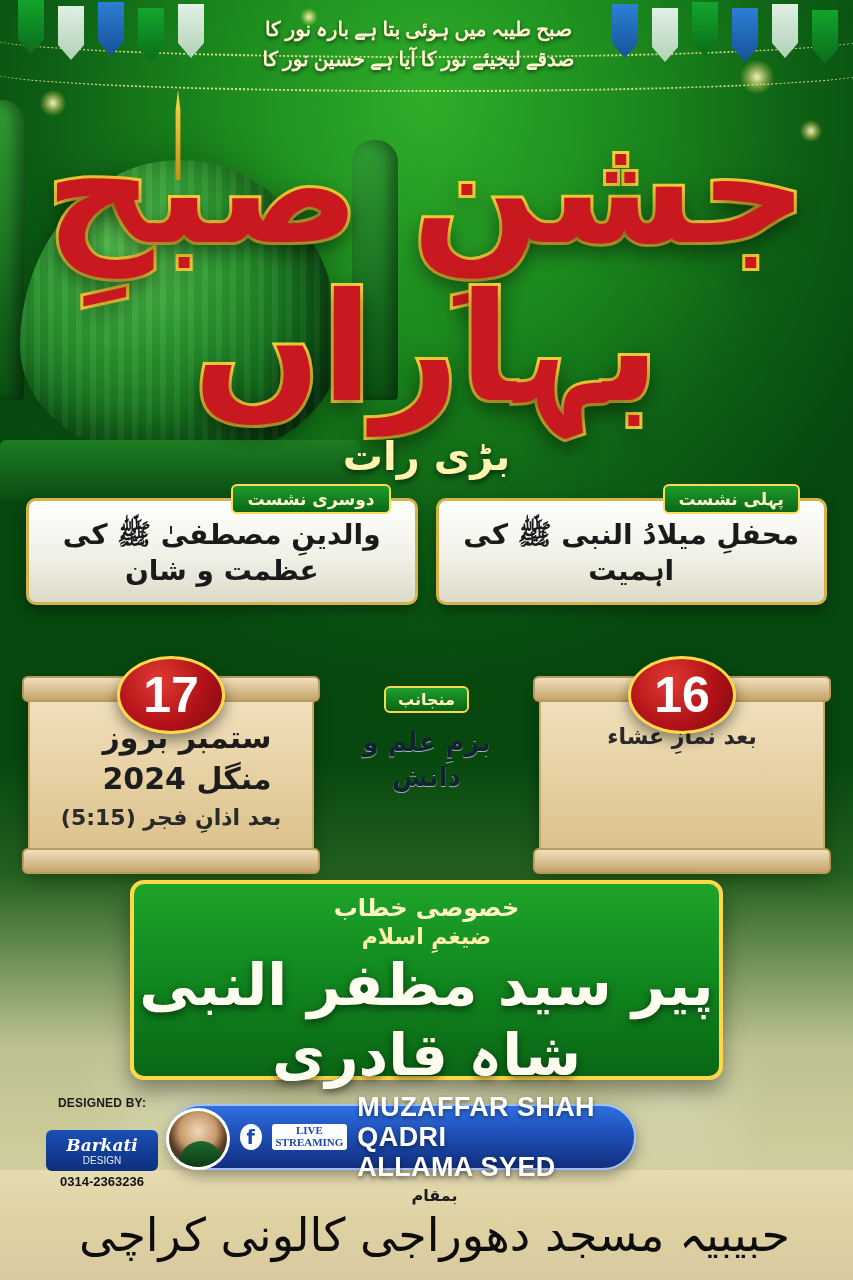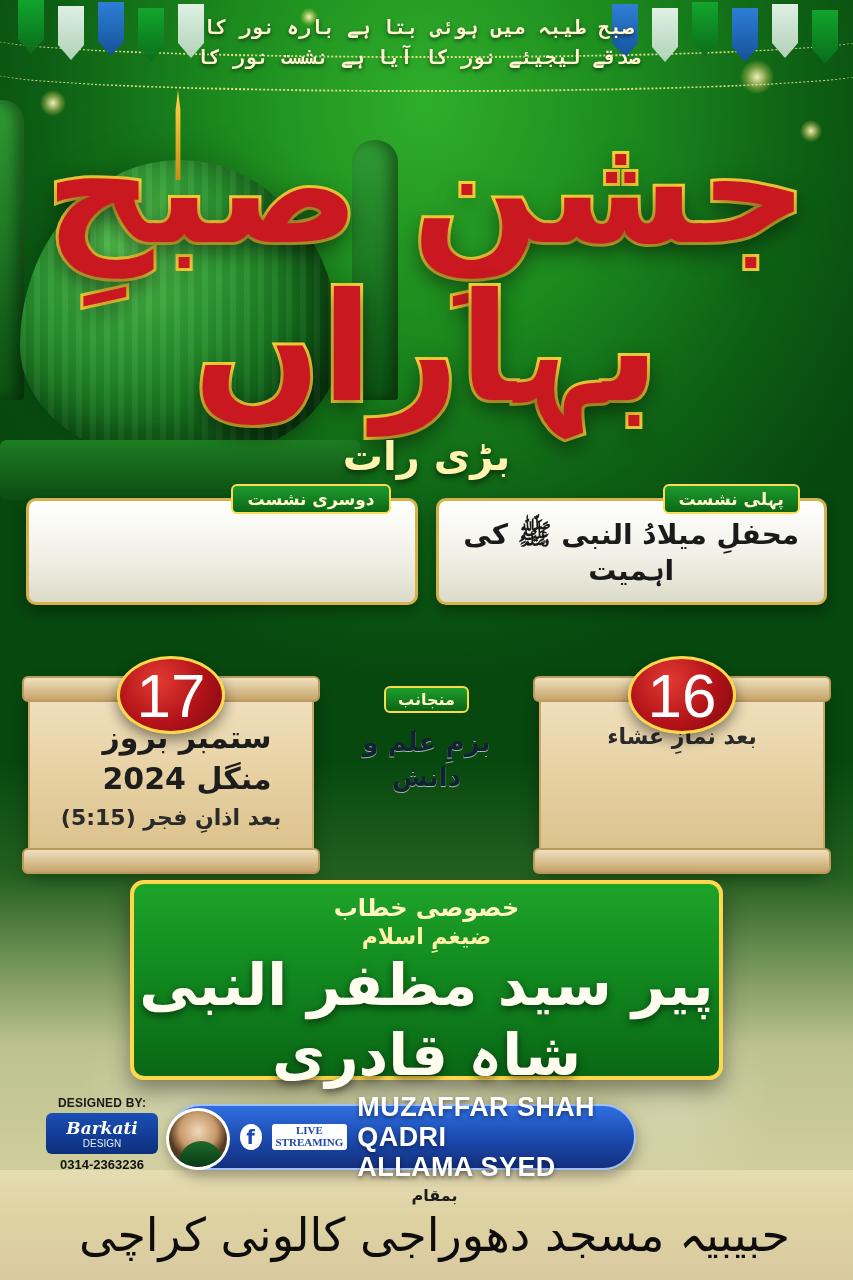--- a/index.html
+++ b/index.html
@@ -81,21 +81,21 @@
     position: absolute; left: -10px; width: 880px; height: 40px;
     border-bottom: 2px dotted rgba(255,238,150,.85);
     border-radius: 50%;
   }
   .bokeh { position: absolute; border-radius: 50%; background: radial-gradient(circle, rgba(255,246,190,.95) 0%, rgba(255,220,110,.35) 45%, rgba(255,210,90,0) 72%); }
   
   .couplet {
     position: absolute; top: 14px; left: 0; right: 16px;
     text-align: center; color: #fff7cf; direction: rtl;
     text-shadow: 0 2px 4px rgba(0,0,0,.6);
-    font-family: Liberation Mono, monospace;
+    font-family: Liberation Serif, serif;
   }
   .couplet div { font-size: 20px; line-height: 1.5; font-weight: bold; }
   
   .title-block {
     position: absolute; top: 112px; left: 0; right: 0; text-align: center;
     direction: rtl;
   }
   .title-main {
     font-family: "DejaVu Sans", sans-serif;
     font-size: 150px; font-weight: bold; line-height: 1.05;
@@ -159,21 +159,21 @@
   }
   .scroll:before { top: -6px; }
   .scroll:after { bottom: -6px; }
   .scroll.right { right: 6px; }
   .scroll.left { left: 6px; }
   .badge {
     position: absolute; top: -26px; left: 50%; transform: translateX(-50%);
     width: 108px; height: 78px; border-radius: 50%;
     background: radial-gradient(circle at 38% 30%, #e23a33 0%, #b11218 55%, #7d0a10 100%);
     border: 3px solid #ffd84a;
-    color: #fff; font-size: 62px; font-weight: normal;
+    color: #fff; font-size: 50px; font-weight: bold;
     display: flex; align-items: center; justify-content: center;
     box-shadow: 0 6px 14px rgba(0,0,0,.45);
     z-index: 3;
   }
   .scroll .d-line1 {
     font-family: "DejaVu Sans", sans-serif; direction: rtl;
     font-size: 30px; font-weight: bold; color: #1d1d1d; line-height: 1.35;
     padding: 0 8px;
     margin-left: 32px;
   }
@@ -218,21 +218,21 @@
     font-family: "DejaVu Sans", sans-serif; font-size: 58px; font-weight: bold;
     color: #fffdf0; line-height: 1.2; margin-top: 2px;
     text-shadow: 0 3px 8px rgba(0,0,0,.55);
   }
   
   .designer {
     position: absolute; left: 46px; top: 1096px; width: 112px; text-align: center;
   }
   .designer .d-label { font-size: 12px; font-weight: bold; color: #1a1a1a; letter-spacing: .2px; }
   .designer .d-card {
-    margin-top: 3px; background: linear-gradient(180deg, #1b4fb5, #0c2f7c);
+    margin-top: 20px; background: linear-gradient(180deg, #1b4fb5, #0c2f7c);
     border-radius: 6px; padding: 5px 4px; color: #fff;
   }
   .designer .d-brand { font-family: "DejaVu Serif", serif; font-style: italic; font-size: 17px; font-weight: bold; }
   .designer .d-sub { font-size: 10px; opacity: .9; }
   .designer .d-phone { font-size: 13px; font-weight: bold; color: #111; margin-top: 3px; }
   
   .live-bar {
     position: absolute; left: 168px; top: 1104px; width: 468px; height: 66px;
     background: linear-gradient(180deg, #2f6fe0 0%, #1b49ad 55%, #122f7d 100%);
     border-radius: 34px; border: 2px solid #9fc0ff;
@@ -308,35 +308,36 @@
     <div class="flag w" style="left:772px;top:4px;"></div>
     <div class="flag" style="left:812px;top:10px;"></div>
     <div class="bokeh" style="left:40px;top:90px;width:26px;height:26px;"></div>
     <div class="bokeh" style="left:740px;top:60px;width:34px;height:34px;"></div>
     <div class="bokeh" style="left:800px;top:120px;width:22px;height:22px;"></div>
     <div class="bokeh" style="left:300px;top:8px;width:18px;height:18px;"></div>
   </div>
 
   <div class="couplet">
     <div>صبح طیبہ میں ہوئی بتا ہے بارہ نور کا</div>
-    <div>صدقے لیجیئے نور کا آیا ہے نشست نور کا</div>
+    <div>صدقے لیجیئے نور کا آیا ہے حسین نور کا</div>
   </div>
 
   <div class="title-block">
     <div class="title-main">جشنِ صبحِ بہاراں</div>
     <div class="title-sub">بڑی رات</div>
   </div>
 
   <div class="sessions">
     <div class="session">
       <span class="session-tag">پہلی نشست</span>
       <div class="session-text">محفلِ میلادُ النبی ﷺ کی اہمیت</div>
     </div>
     <div class="session">
       <span class="session-tag">دوسری نشست</span>
+      <div class="session-text">والدینِ مصطفیٰ ﷺ کی عظمت و شان</div>
     </div>
   </div>
 
   <div class="dates">
     <div class="scroll right">
       <div class="badge">16</div>
       <div class="d-line2">بعد نمازِ عشاء</div>
     </div>
 
     <div class="center-tag">

